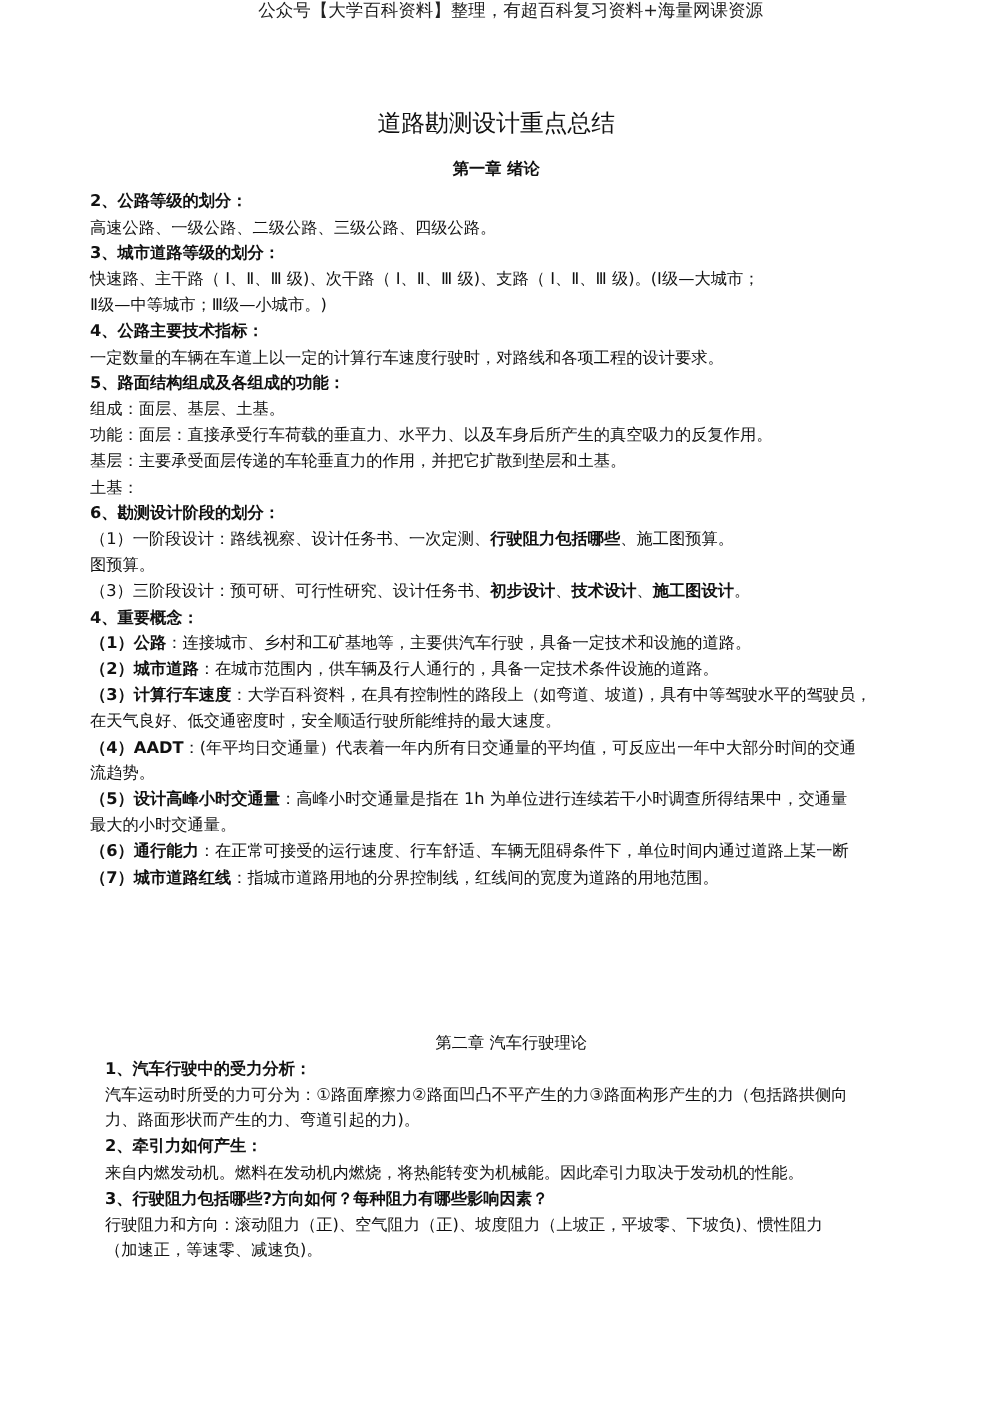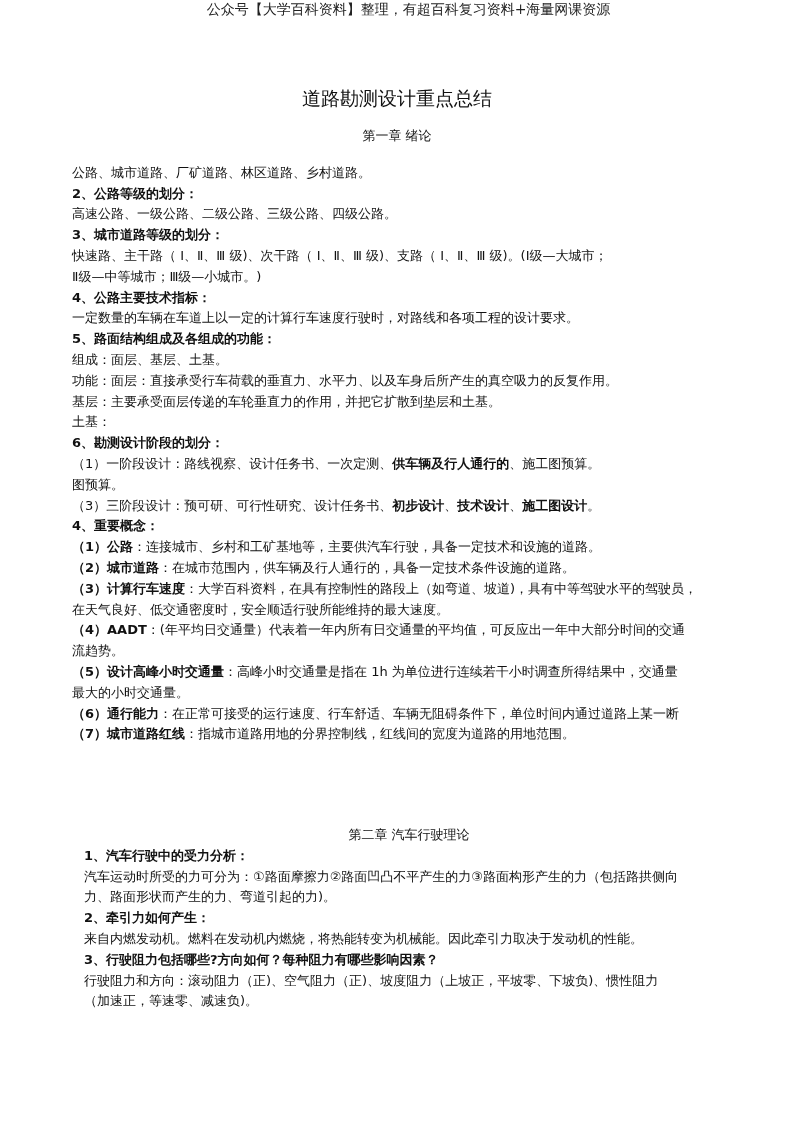--- a/index.html
+++ b/index.html
@@ -18,42 +18,41 @@
 </style>
 </head>
 <body>
 
 <div class="watermark">公众号【大学百科资料】整理，有超百科复习资料+海量网课资源</div>
 
 <div class="doc">
   <div class="doc-title">道路勘测设计重点总结</div>
 
   <div class="body1">
-    <div class="chapter line" style="margin-top:-22px;margin-bottom:16px;">第一章 绪论</div>
+    <div class="chapter line" style="margin-top:-22px;margin-bottom:5px;font-weight:bold;">第一章 绪论</div>
 
-    <div class="line">公路、城市道路、厂矿道路、林区道路、乡村道路。</div>
 
     <div class="line h">2、公路等级的划分：</div>
     <div class="line">高速公路、一级公路、二级公路、三级公路、四级公路。</div>
 
     <div class="line h">3、城市道路等级的划分：</div>
     <div class="line">快速路、主干路（ Ⅰ、Ⅱ、Ⅲ 级)、次干路（ Ⅰ、Ⅱ、Ⅲ 级)、支路（ Ⅰ、Ⅱ、Ⅲ 级)。(Ⅰ级—大城市；</div>
     <div class="line">Ⅱ级—中等城市；Ⅲ级—小城市。)</div>
 
     <div class="line h">4、公路主要技术指标：</div>
     <div class="line">一定数量的车辆在车道上以一定的计算行车速度行驶时，对路线和各项工程的设计要求。</div>
 
     <div class="line h">5、路面结构组成及各组成的功能：</div>
     <div class="line">组成：面层、基层、土基。</div>
     <div class="line">功能：面层：直接承受行车荷载的垂直力、水平力、以及车身后所产生的真空吸力的反复作用。</div>
     <div class="line">基层：主要承受面层传递的车轮垂直力的作用，并把它扩散到垫层和土基。</div>
     <div class="line">土基：</div>
 
     <div class="line h">6、勘测设计阶段的划分：</div>
-    <div class="line"><span>（1）一阶段设计：路线视察、设计任务书、一次定测、</span><b>供车辆及行人通行的</b><span>、施工图预算。</span></div>
+    <div class="line"><span>（1）一阶段设计：路线视察、设计任务书、一次定测、</span><b>行驶阻力包括哪些</b><span>、施工图预算。</span></div>
     <div class="line">图预算。</div>
     <div class="line"><span>（3）三阶段设计：预可研、可行性研究、设计任务书、</span><b>初步设计</b><span>、</span><b>技术设计</b><span>、</span><b>施工图设计</b><span>。</span></div>
 
     <div class="line h">4、重要概念：</div>
     <div class="line"><b>（1）公路</b><span>：连接城市、乡村和工矿基地等，主要供汽车行驶，具备一定技术和设施的道路。</span></div>
     <div class="line"><b>（2）城市道路</b><span>：在城市范围内，供车辆及行人通行的，具备一定技术条件设施的道路。</span></div>
     <div class="line"><b>（3）计算行车速度</b><span>：大学百科资料，在具有控制性的路段上（如弯道、坡道)，具有中等驾驶水平的驾驶员，</span></div>
     <div class="line">在天气良好、低交通密度时，安全顺适行驶所能维持的最大速度。</div>
     <div class="line"><b>（4）AADT</b><span>：(年平均日交通量）代表着一年内所有日交通量的平均值，可反应出一年中大部分时间的交通</span></div>
     <div class="line">流趋势。</div>

